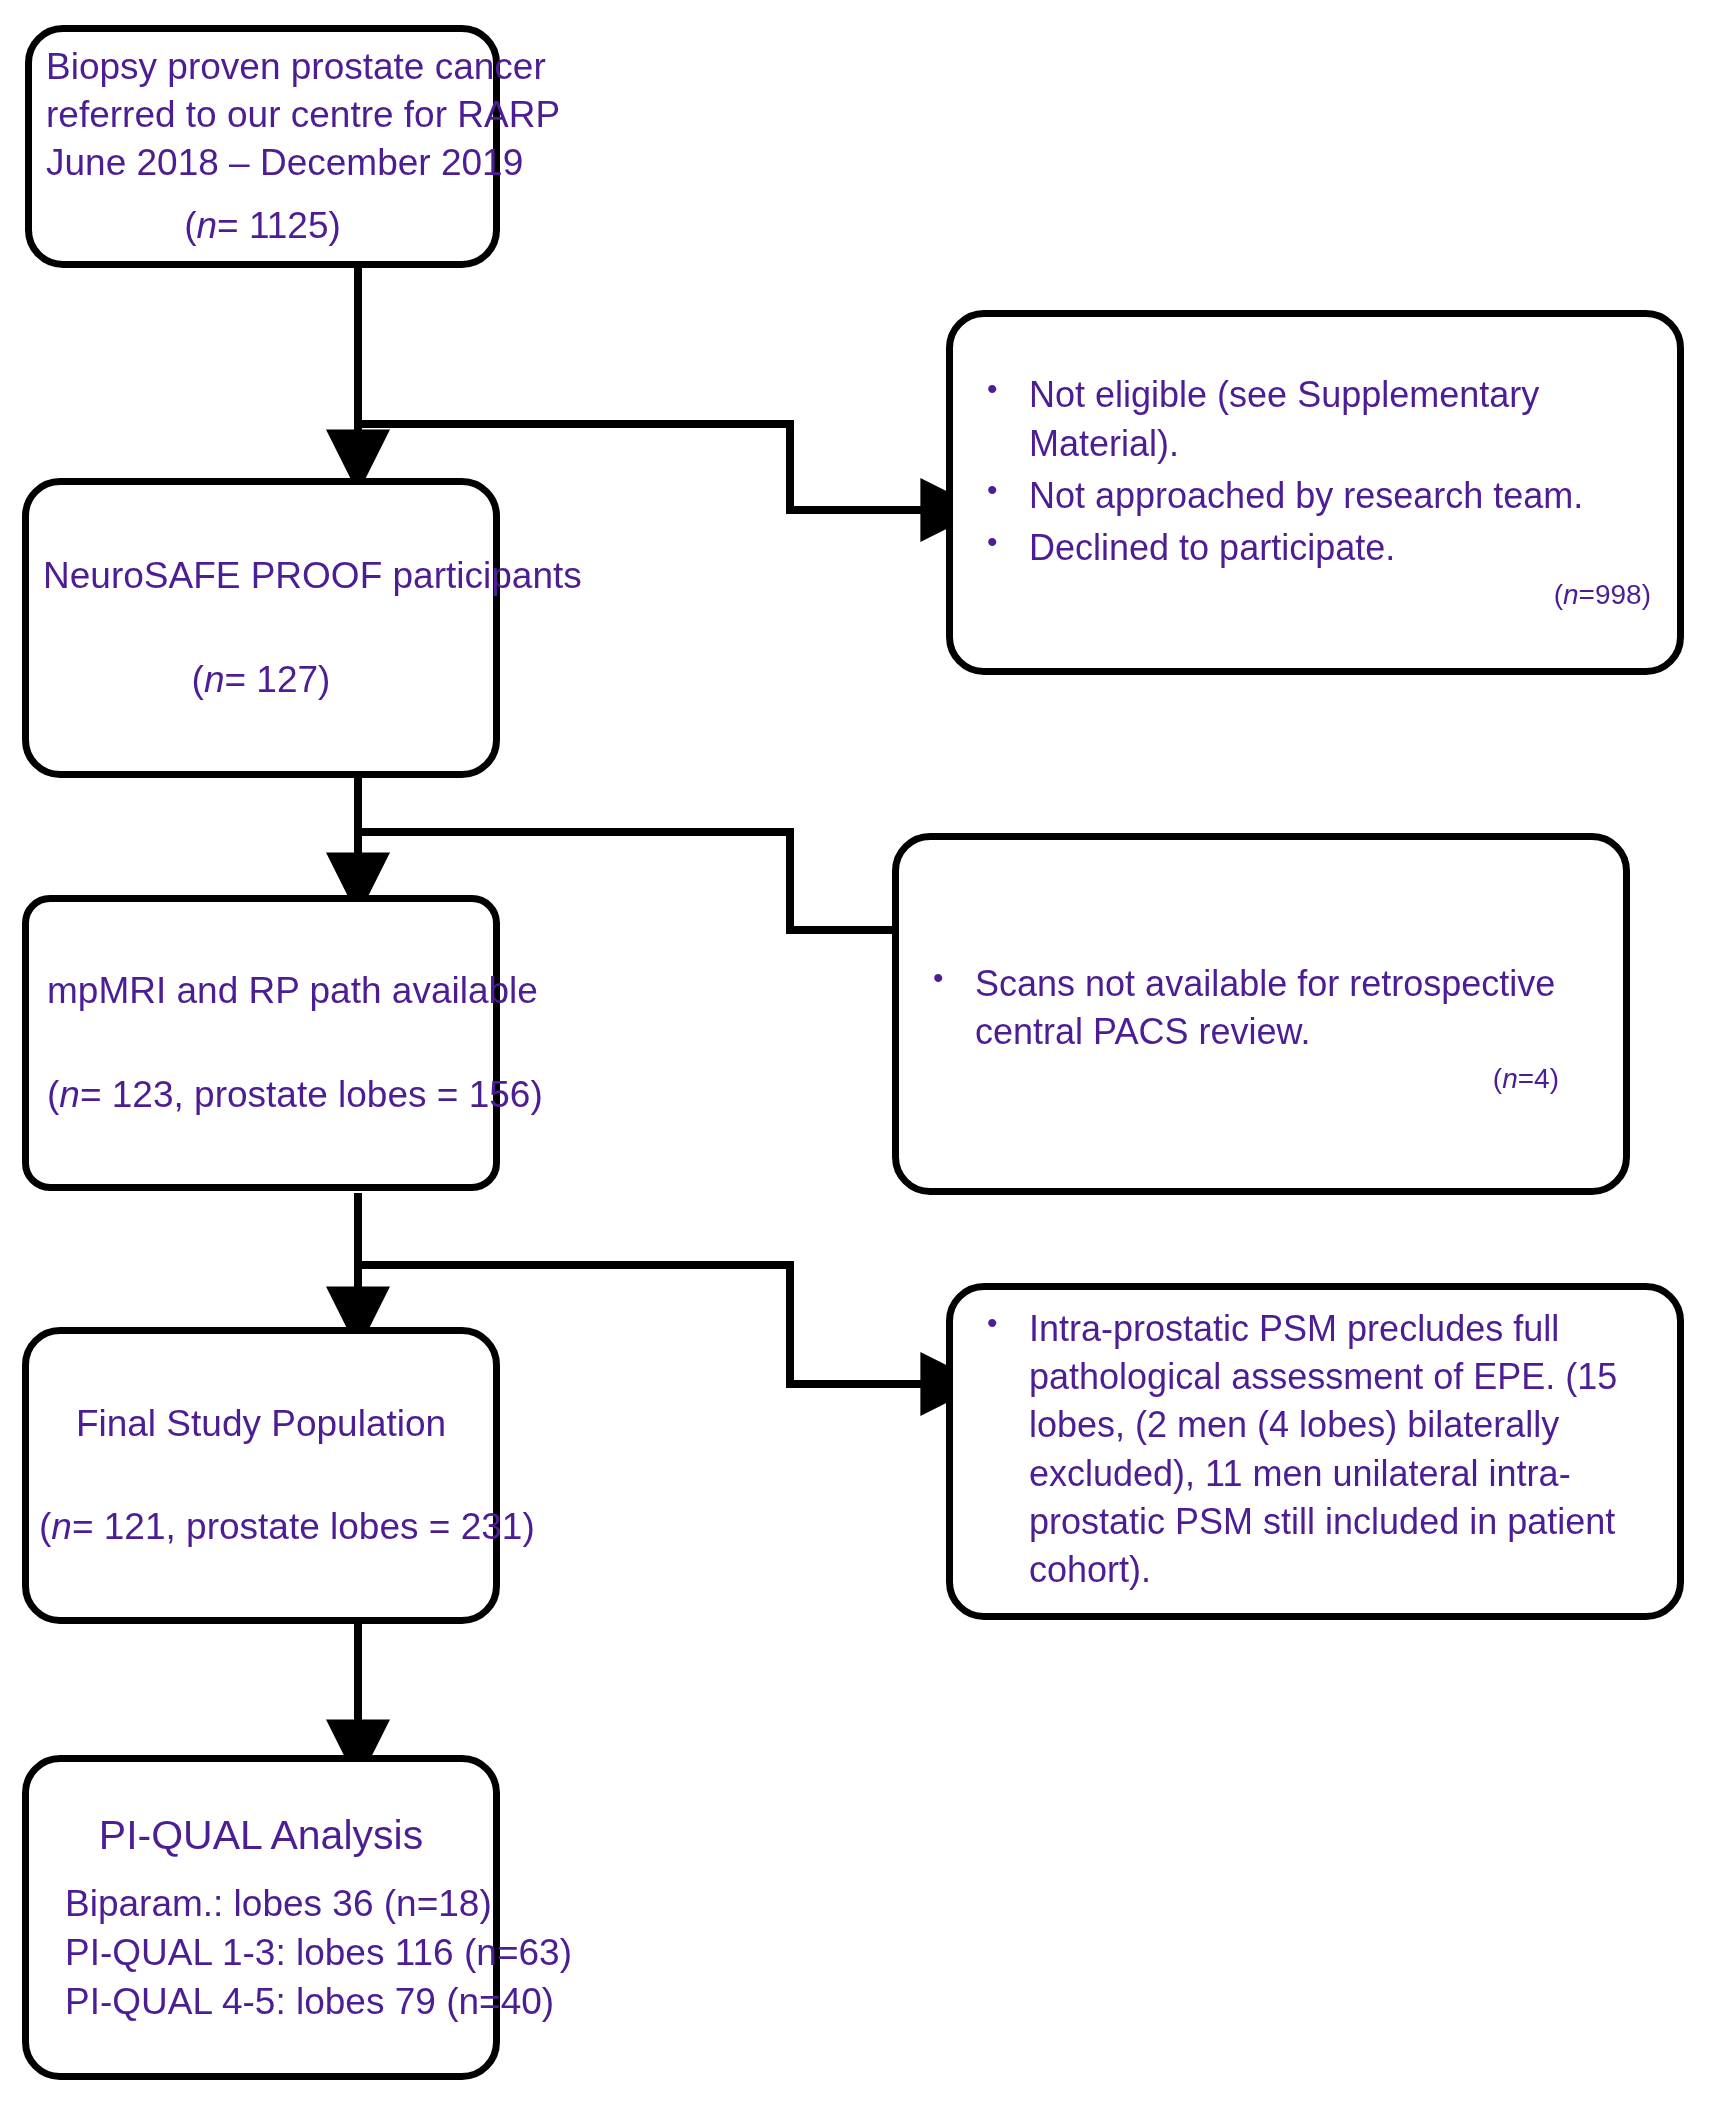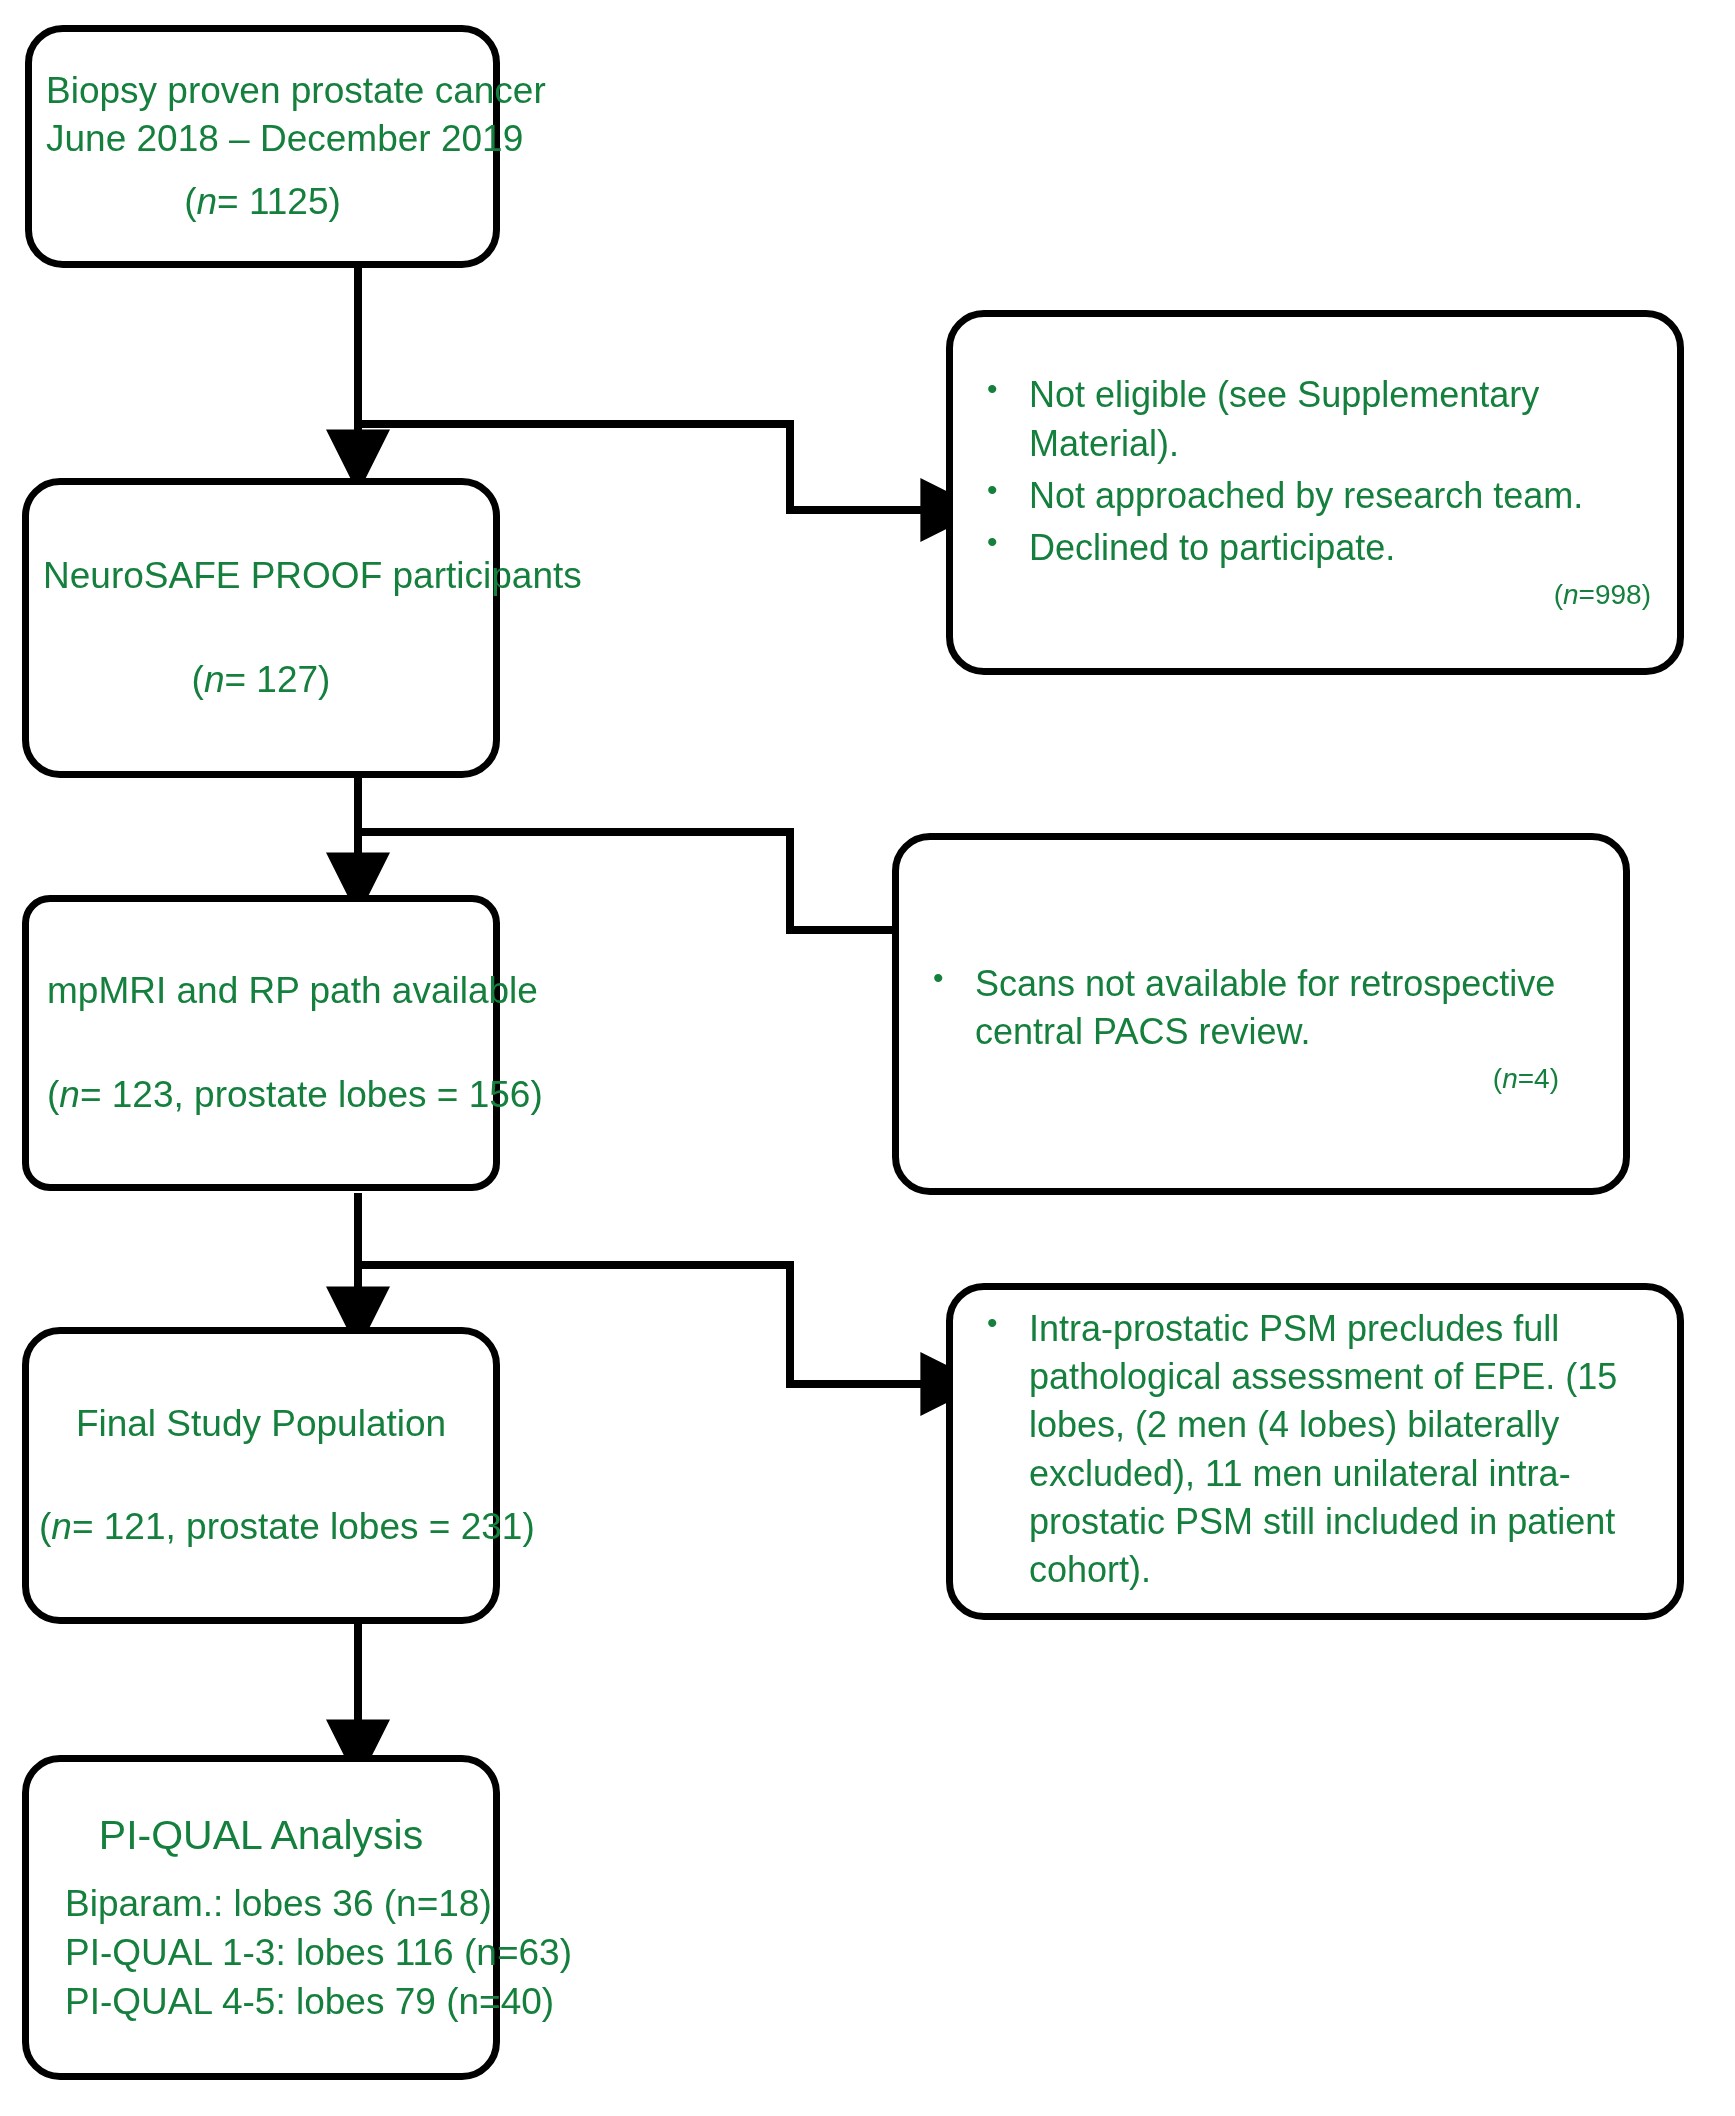--- a/index.html
+++ b/index.html
@@ -30,21 +30,21 @@
   }
   .node {
     position: absolute;
     box-sizing: border-box;
     border: 7px solid #000000;
     border-radius: 38px;
     background: #ffffff;
     display: flex;
     flex-direction: column;
     justify-content: center;
-    color: #15803d;
+    color: #4c1d95;
   }
   .node-center {
     text-align: center;
   }
   .line {
     display: block;
     white-space: pre;
   }
   .t-main {
     font-size: 37px;
@@ -121,20 +121,21 @@
 
     <path d="M358,1193 L358,1312" stroke="#000000" stroke-width="8" fill="none" marker-end="url(#ah)"></path>
 
     <path d="M358,1265 L790,1265 L790,1384 L946,1384" stroke="#000000" stroke-width="8" fill="none" marker-end="url(#ah)"></path>
 
     <path d="M358,1624 L358,1745" stroke="#000000" stroke-width="8" fill="none" marker-end="url(#ah)"></path>
   </svg>
 
   <div class="node node-center" id="cohort-box" style="left:25px; top:25px; width:475px; height:243px; padding:0 14px;">
     <span class="line t-main">Biopsy proven prostate cancer</span>
+    <span class="line t-main">referred to our centre for RARP</span>
     <span class="line t-main">June 2018 – December 2019</span>
     <span class="line t-n"><span>(</span><i class="ital">n</i><span>= 1125)</span></span>
   </div>
 
   <div class="node" id="exclusion-screening-box" style="left:946px; top:310px; width:738px; height:365px;">
     <div class="bullet-box-inner">
       <ul class="bullets">
         <li>Not eligible (see Supplementary Material).</li>
         <li>Not approached by research team.</li>
         <li>Declined to participate.</li>

